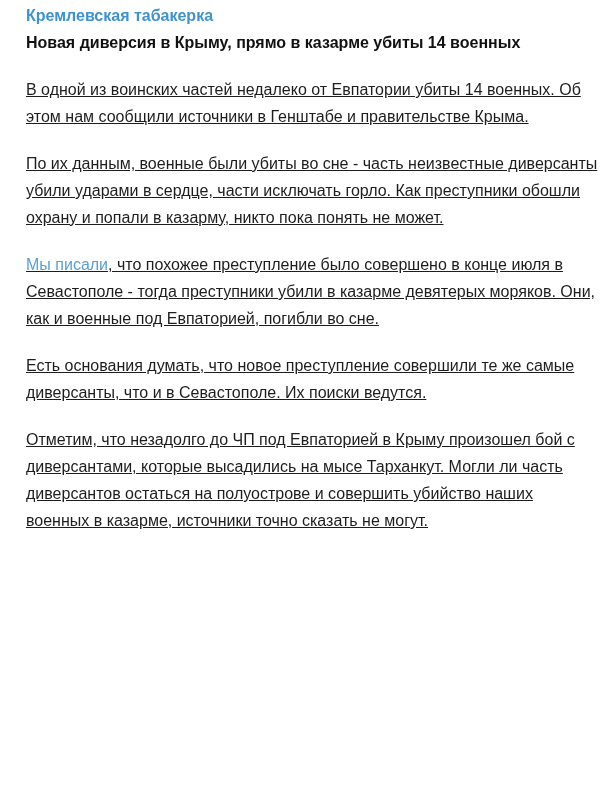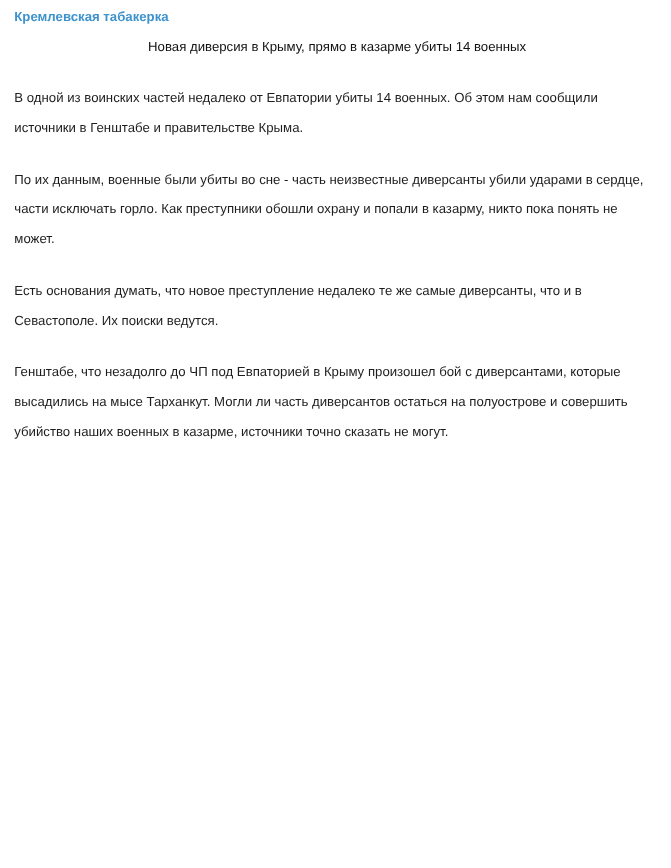--- a/index.html
+++ b/index.html
@@ -15,37 +15,37 @@
     padding: 0;
     background: var(--bg-color);
   }
   body {
     width: 610px;
     height: 789px;
     overflow: hidden;
     font-family: "Liberation Sans", sans-serif;
   }
   .post {
-    padding: 2px 10px 0 13px;
-    font-size: 12px;
+    padding: 2px 10px 0 26px;
+    font-size: 16px;
     line-height: 27px;
     color: var(--text-color);
   }
   .channel-name {
     color: var(--channel-color);
     font-weight: 700;
     cursor: pointer;
   }
   .post-title {
     color: var(--title-color);
-    font-weight: 400;
-    text-align: center;
+    font-weight: 700;
   }
   .post p {
     margin: 0 0 20px 0;
+    text-decoration: underline;
   }
   .post .spacer-after-title {
     height: 20px;
   }
   a.inline-link {
     color: var(--link-color);
     text-decoration: none;
     cursor: pointer;
   }
 </style>
@@ -54,18 +54,19 @@
 
 <div class="post">
   <div class="channel-name">Кремлевская табакерка</div>
   <div class="post-title">Новая диверсия в Крыму, прямо в казарме убиты 14 военных</div>
   <div class="spacer-after-title"></div>
 
   <p><span>В одной из воинских частей недалеко от Евпатории убиты 14 военных. Об этом нам сообщили источники в Генштабе и правительстве Крыма.</span></p>
 
   <p><span>По их данным, военные были убиты во сне - часть неизвестные диверсанты убили ударами в сердце, части исключать горло. Как преступники обошли охрану и попали в казарму, никто пока понять не может.</span></p>
 
+  <p><a href="#" class="inline-link">Мы писали</a><span>, что похожее преступление было совершено в конце июля в Севастополе - тогда преступники убили в казарме девятерых моряков. Они, как и военные под Евпаторией, погибли во сне.</span></p>
 
-  <p><span>Есть основания думать, что новое преступление недалеко те же самые диверсанты, что и в Севастополе. Их поиски ведутся.</span></p>
+  <p><span>Есть основания думать, что новое преступление совершили те же самые диверсанты, что и в Севастополе. Их поиски ведутся.</span></p>
 
-  <p><span>Генштабе, что незадолго до ЧП под Евпаторией в Крыму произошел бой с диверсантами, которые высадились на мысе Тарханкут. Могли ли часть диверсантов остаться на полуострове и совершить убийство наших военных в казарме, источники точно сказать не могут.</span></p>
+  <p><span>Отметим, что незадолго до ЧП под Евпаторией в Крыму произошел бой с диверсантами, которые высадились на мысе Тарханкут. Могли ли часть диверсантов остаться на полуострове и совершить убийство наших военных в казарме, источники точно сказать не могут.</span></p>
 
 </div>
 
 </body></html>

